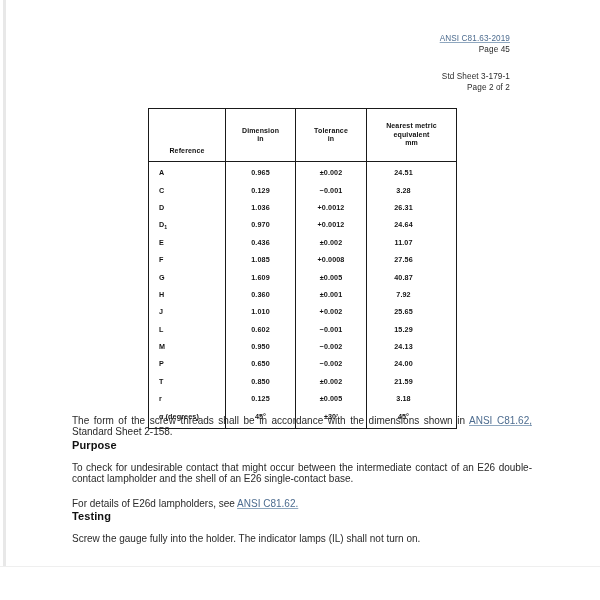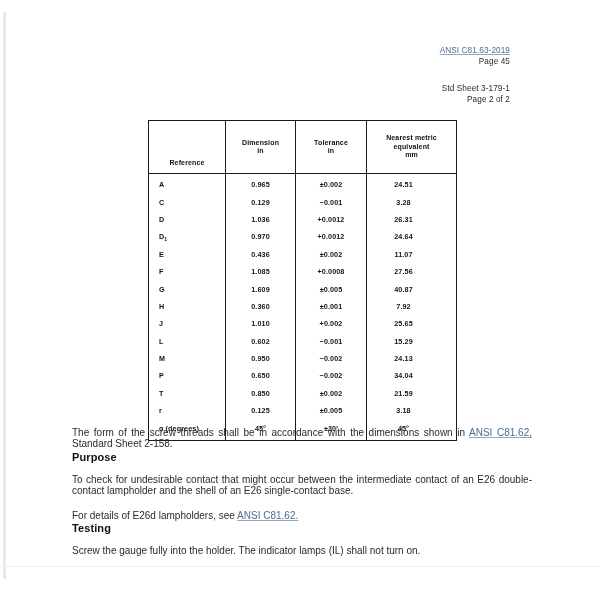--- a/index.html
+++ b/index.html
@@ -34,21 +34,20 @@
     background: #efefef;
   }
 
   #page {
     position: absolute;
     left: 0;
     top: 0;
     width: 572px;
     height: 567px;
     background: #ffffff;
-    margin-top: 12px;
   }
 
   
   .doc-header {
     position: absolute;
     text-align: right;
     font-size: 8.2px;
     line-height: 11px;
     color: #2b2b2b;
     letter-spacing: 0.1px;
@@ -249,21 +248,21 @@
         <tr>
           <td class="ref-cell">M</td>
           <td>0.950</td>
           <td>−0.002</td>
           <td class="met-cell">24.13</td>
         </tr>
         <tr>
           <td class="ref-cell">P</td>
           <td>0.650</td>
           <td>−0.002</td>
-          <td class="met-cell">34.04</td>
+          <td class="met-cell">24.00</td>
         </tr>
         <tr>
           <td class="ref-cell">T</td>
           <td>0.850</td>
           <td>±0.002</td>
           <td class="met-cell">21.59</td>
         </tr>
         <tr>
           <td class="ref-cell">r</td>
           <td>0.125</td>

